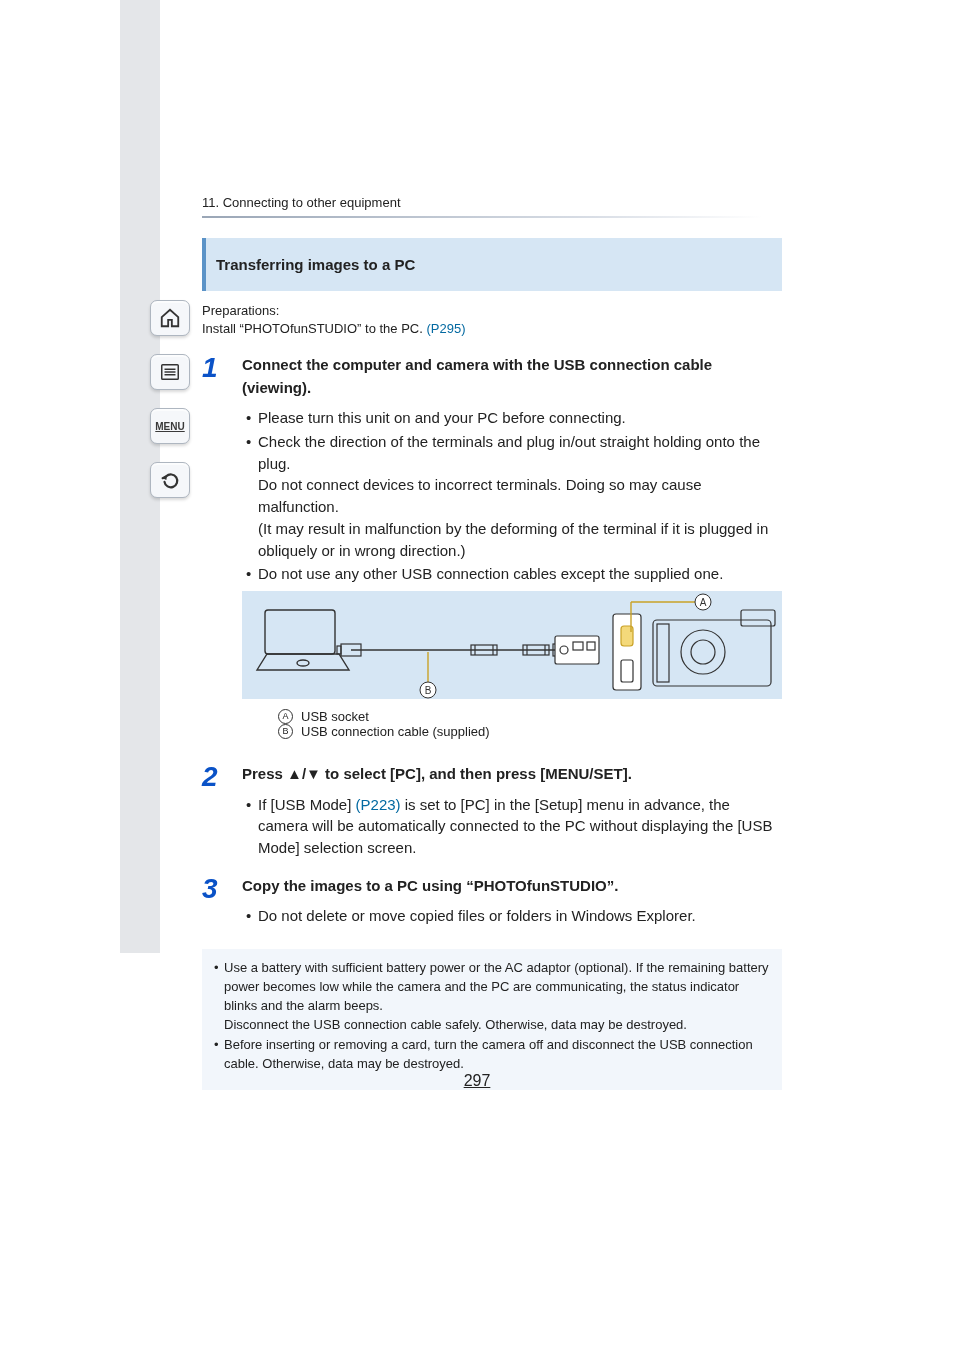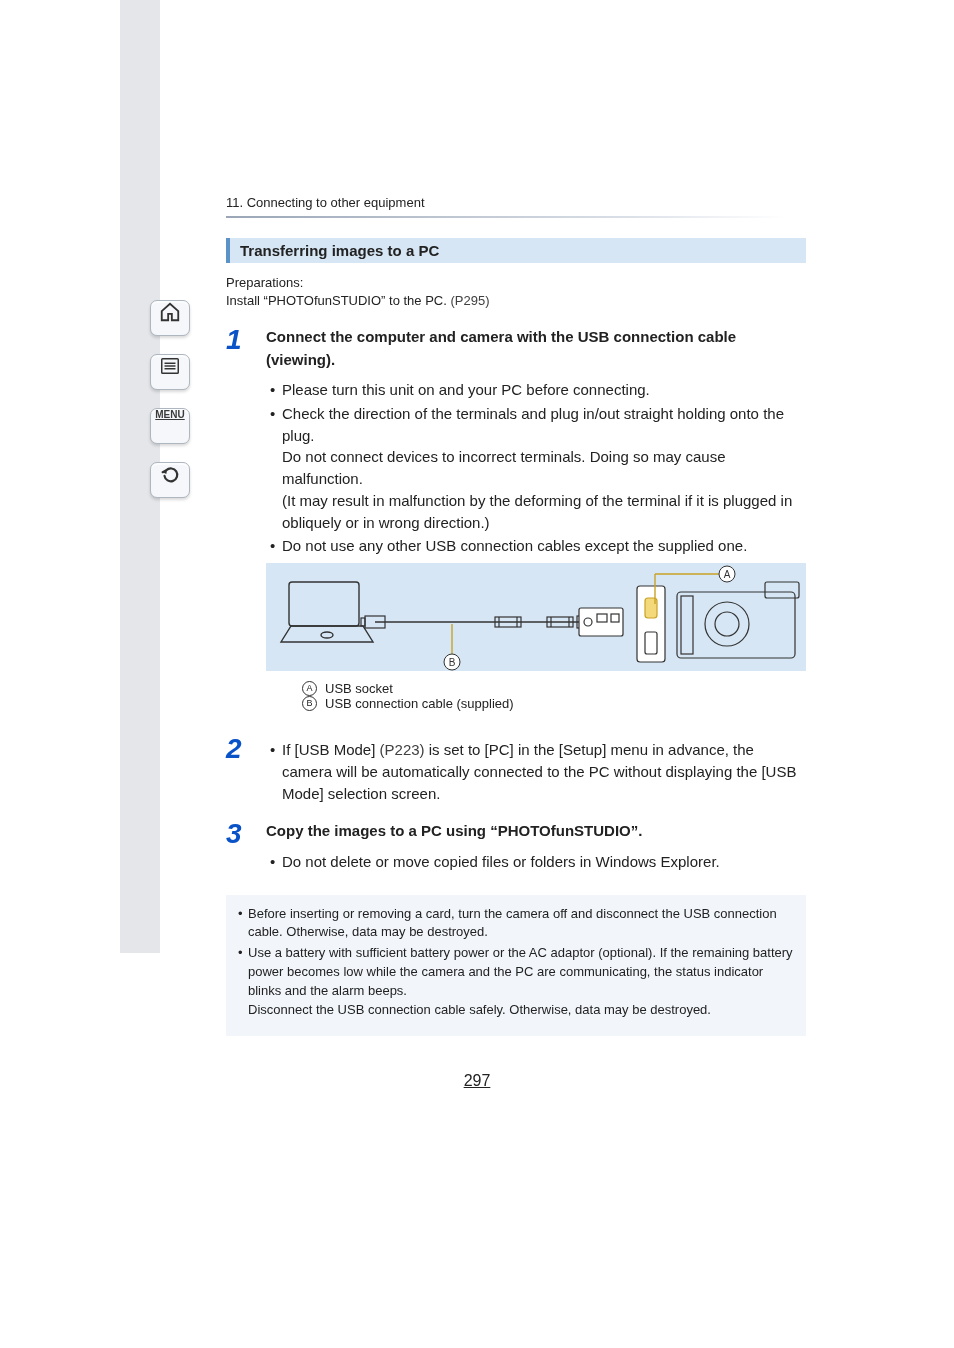--- a/index.html
+++ b/index.html
@@ -14,50 +14,50 @@
     position: absolute;
     left: 150px; top: 300px;
     display: flex; flex-direction: column; gap: 18px;
     align-items: center;
   }
   .sidebar-btn {
     width: 40px; height: 36px;
     background: #f5f7fa;
     border: 1px solid #aeb6c0;
     border-radius: 7px;
-    display: flex; align-items: flex-start; justify-content: center;
+    display: flex; align-items: center; justify-content: center;
     color: #3a3a3a;
     cursor: pointer;
     box-shadow: 0 2px 3px rgba(0,0,0,.15), inset 0 2px 1px rgba(255,255,255,.7);
   }
   .sidebar-btn svg { width: 22px; height: 22px; }
   .content {
     position: absolute;
-    left: 226px; top: 195px;
+    left: 202px; top: 195px;
     width: 580px;
   }
   .crumb {
     font-size: 13px;
     margin-bottom: 6px;
   }
   .crumb-line {
     width: 560px; height: 2px;
     background: linear-gradient(to right, #9aa6b6, #d9dee6 70%, #fff);
     margin-bottom: 20px;
   }
   .section-head {
     background: #d6e6f4;
     border-left: 4px solid #5b93c7;
-    padding: 4px 10px;
+    padding: 18px 10px;
     font-size: 15px;
     font-weight: bold;
     margin-bottom: 12px;
   }
   .para { font-size: 13px; margin-bottom: 3px; }
-  .inline-link { color: #404040; cursor: pointer; }
+  .inline-link { color: #0369a1; cursor: pointer; }
   .steps { margin-top: 18px; }
   .step { display: flex; gap: 18px; margin-bottom: 14px; }
   .step-num {
     font-family: Arial, sans-serif;
     font-size: 28px;
     font-weight: bold;
     font-style: italic;
     color: #0a52c7;
     min-width: 22px;
     line-height: 1;
@@ -235,20 +235,23 @@
             <span class="circ">B</span>
             <span>USB connection cable (supplied)</span>
           </div>
         </div>
       </div>
     </div>
 
     <div class="step">
       <div class="step-num">2</div>
       <div class="step-body">
+        <div class="step-title">
+          <span>Press </span><span class="arrow-sym">▲/▼</span><span> to select [PC], and then press [MENU/SET].</span>
+        </div>
         <ul class="bullets">
           <li>
             <span>If [USB Mode] </span><span class="inline-link">(P223)</span><span> is set to [PC] in the [Setup] menu in advance, the camera will be automatically connected to the PC without displaying the [USB Mode] selection screen.</span>
           </li>
         </ul>
       </div>
     </div>
 
     <div class="step">
       <div class="step-num">3</div>
@@ -259,25 +262,25 @@
             <span>Do not delete or move copied files or folders in Windows Explorer.</span>
           </li>
         </ul>
       </div>
     </div>
 
   </div>
 
   <div class="bottom-notes">
     <div class="bn-item">
-      <span>Before inserting or removing a card, turn the camera off and disconnect the USB connection cable. Otherwise, data may be destroyed.</span>
-    </div>
-    <div class="bn-item">
       <span>Use a battery with sufficient battery power or the AC adaptor (optional). If the remaining battery power becomes low while the camera and the PC are communicating, the status indicator blinks and the alarm beeps.</span>
       <span class="bn-sub">Disconnect the USB connection cable safely. Otherwise, data may be destroyed.</span>
     </div>
+    <div class="bn-item">
+      <span>Before inserting or removing a card, turn the camera off and disconnect the USB connection cable. Otherwise, data may be destroyed.</span>
+    </div>
   </div>
 
 </div>
 
 <div class="page-num">297</div>
 
 </div>
 
 </body></html>

